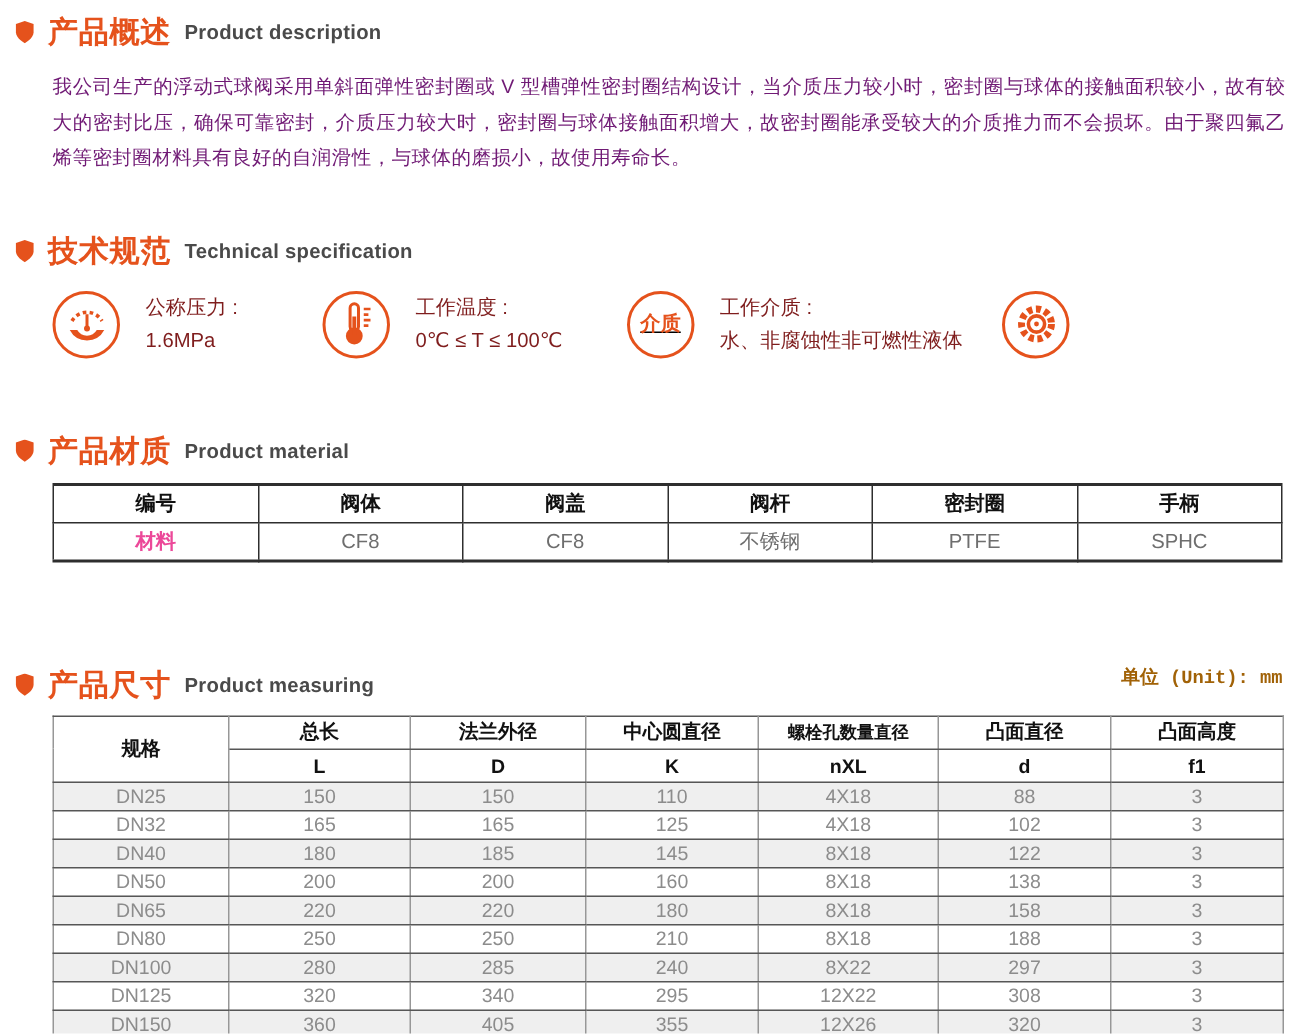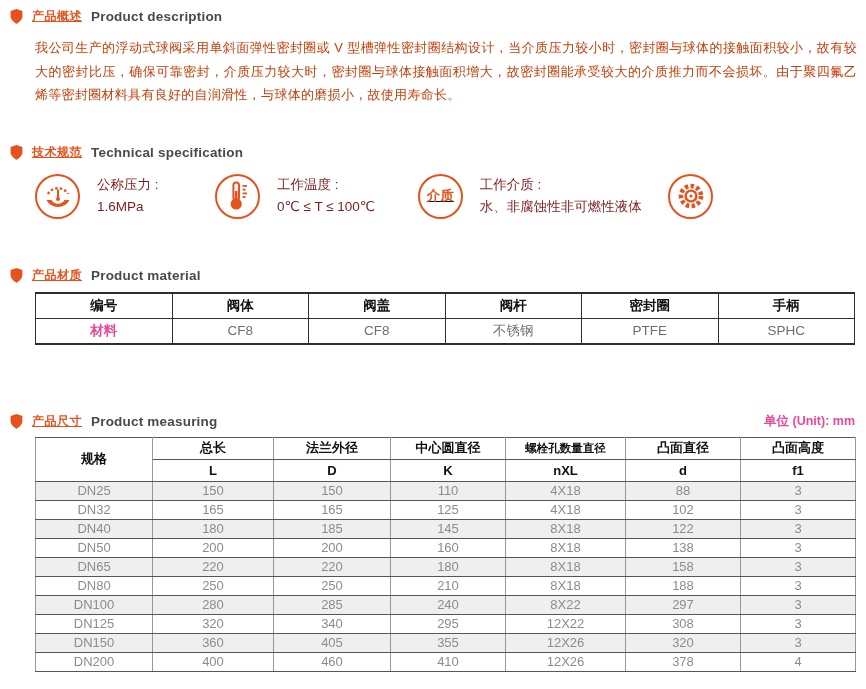--- a/index.html
+++ b/index.html
@@ -1,26 +1,26 @@
 <!DOCTYPE html>
 <html><head>
 <meta charset="utf-8">
 <style>
   html,body{margin:0;padding:0;width:866px;height:689px;overflow:hidden;background:#fff;
     font-family:"Liberation Sans","DejaVu Sans",sans-serif;-webkit-font-smoothing:antialiased;}
   .page{position:relative;width:866px;height:689px;background:#fff;}
 
   
   .sec-header{display:flex;align-items:center;gap:9px;padding-left:10px;}
-  .sec-title-zh{color:#E5521C;font-weight:bold;font-size:12px;letter-spacing:.5px;text-decoration:underline;}
+  .sec-title-zh{color:#E5521C;font-weight:bold;font-size:20px;letter-spacing:.5px;}
   .sec-title-en{color:#4a4a4a;font-weight:bold;font-size:13.5px;letter-spacing:.2px;}
   .shield{flex:0 0 auto;display:inline-flex;}
 
   
-  .para{margin:11px 6px 0 35px;width:822px;font-size:13px;line-height:23.5px;color:#c2410c;
+  .para{margin:11px 6px 0 35px;width:822px;font-size:13px;line-height:23.5px;color:#701a75;
     text-align:justify;letter-spacing:.3px;}
 
   
   .spec-row{display:flex;margin:13px 0 0 35px;}
   .spec-item{display:flex;align-items:center;gap:17px;}
   .spec-item.w1{width:182px}.spec-item.w2{width:205px}.spec-item.w3{width:253px}.spec-item.w4{width:200px}
   .spec-circle{flex:0 0 auto;width:45px;height:45px;border:2.5px solid #E5521C;border-radius:50%;
     display:flex;align-items:center;justify-content:center;box-sizing:border-box;text-decoration:underline;}
   .spec-text{font-size:13.5px;line-height:22px;color:#7f1d1d;white-space:nowrap;}
   .medium-text{color:#E5521C;font-weight:bold;font-size:13.5px;letter-spacing:0px;}
@@ -30,21 +30,21 @@
     border-top:2px solid #2e2e2e;border-bottom:2px solid #2e2e2e;padding-left:16px;}
   .mat-table th,.mat-table td{border:1px solid #2e2e2e;text-align:center;height:24px;
     font-size:13.5px;padding:0;}
   .mat-table th{color:#111;font-weight:bold;}
   .mat-table td{color:#6e6e6e;}
   .mat-table td.mat-rowhead{color:#ec4899;font-weight:bold;}
 
   
   .meas-header-row{display:flex;justify-content:space-between;align-items:flex-start;
     margin:68px 11px 0 0;}
-  .unit-note{font-size:12.5px;font-weight:bold;color:#ec4899;}
+  .unit-note{font-size:12.5px;font-weight:bold;color:#a16207;font-family:Liberation Mono, monospace;}
 
   .meas-table{border-collapse:collapse;table-layout:fixed;width:820px;margin:7px 0 0 35px;}
   .meas-table th,.meas-table td{border-top:1px solid #565656;border-bottom:1px solid #565656;
     border-left:1px solid #979797;border-right:1px solid #979797;text-align:center;padding:0;}
   .meas-table th{height:21px;font-size:13px;font-weight:bold;color:#111;background:#fff;}
   .meas-table th.small-th{font-size:11.5px;}
   .meas-table td{height:18px;font-size:13px;color:#8c8c8c;}
   .meas-table tbody tr:nth-child(odd) td{background:#efefef;}
   .meas-table tbody tr:nth-child(even) td{background:#fff;}
 </style>

